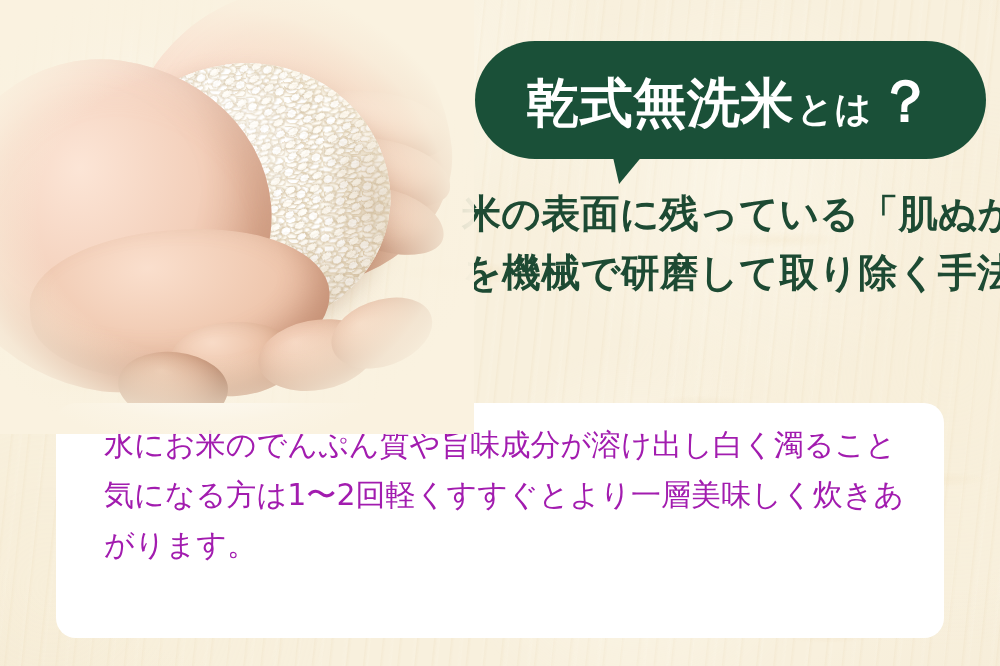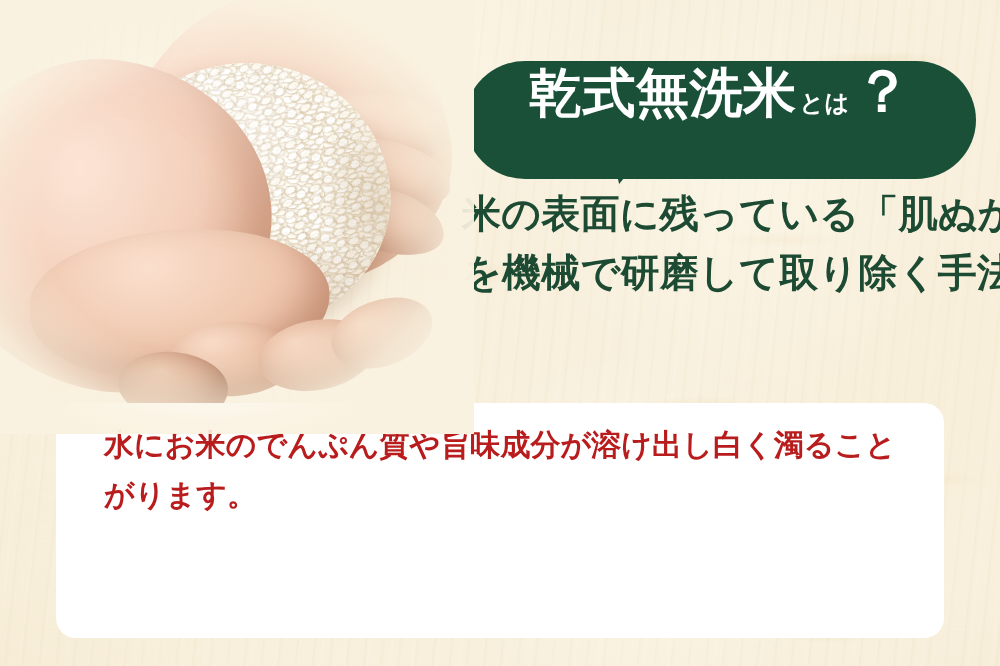--- a/index.html
+++ b/index.html
@@ -254,29 +254,29 @@
     inset: 0;
     background:
       radial-gradient(ellipse 58% 50% at 38% 28%, rgba(255,255,255,.55), rgba(255,255,255,0) 70%),
       radial-gradient(ellipse 70% 42% at 55% 95%, rgba(186,158,120,.45), rgba(186,158,120,0) 72%),
       radial-gradient(ellipse 30% 60% at 96% 60%, rgba(190,162,124,.35), rgba(190,162,124,0) 70%);
   }
 
   
   .bubble {
     position: absolute;
-    left: 465px;
+    left: 475px;
     top: 41px;
     width: 511px;
     height: 118px;
     background: #1a5038;
     border-radius: 60px / 59px;
     display: flex;
+    align-items: center;
     justify-content: center;
-    margin-top: 20px;
   }
   .bubble-tail {
     position: absolute;
     left: 609px;
     top: 148px;
     width: 0;
     height: 0;
     border-left: 12px solid transparent;
     border-right: 26px solid transparent;
     border-top: 36px solid #1a5038;
@@ -288,21 +288,21 @@
     font-weight: 700;
     font-size: 53px;
     letter-spacing: .01em;
     line-height: 1;
     white-space: nowrap;
     display: flex;
     align-items: baseline;
     transform: translateY(1px);
   }
   .bubble-title .kanji { font-size: 53px; }
-  .bubble-title .kana  { font-size: 24px; padding-left: 3px; letter-spacing: .02em; }
+  .bubble-title .kana  { font-size: 36px; padding-left: 3px; letter-spacing: .02em; }
   .bubble-title .qmark { font-size: 58px; padding-left: 4px; font-weight: 700; }
 
   
   .lead {
     position: absolute;
     left: 462px;
     top: 184px;
     width: 520px;
     color: #1d4a33;
     font-family: "DejaVu Sans", "Liberation Sans", sans-serif;
@@ -321,23 +321,23 @@
     width: 888px;
     height: 235px;
     background: #ffffff;
     border-radius: 20px;
   }
   .card-body {
     position: absolute;
     left: 48px;
     top: 17px;
     width: 800px;
-    color: #b91c1c;
+    color: #a21caf;
     font-family: "DejaVu Sans", "Liberation Sans", sans-serif;
-    font-weight: 700;
+    font-weight: 400;
     font-size: 30px;
     line-height: 50px;
     letter-spacing: .002em;
   }
   .card-line { white-space: nowrap; display: block; }
 </style>
 </head>
 <body>
 
 <div id="stage">
@@ -380,17 +380,18 @@
   </div>
 
   <div class="lead">
     <span class="lead-line">米の表面に残っている「肌ぬか」</span>
     <span class="lead-line">を機械で研磨して取り除く手法</span>
   </div>
 
   <div class="card">
     <div class="card-body">
       <span class="card-line">水にお米のでんぷん質や旨味成分が溶け出し白く濁ること</span>
+      <span class="card-line">気になる方は1〜2回軽くすすぐとより一層美味しく炊きあ</span>
       <span class="card-line">がります。</span>
     </div>
   </div>
 
 </div>
 
 </body></html>

